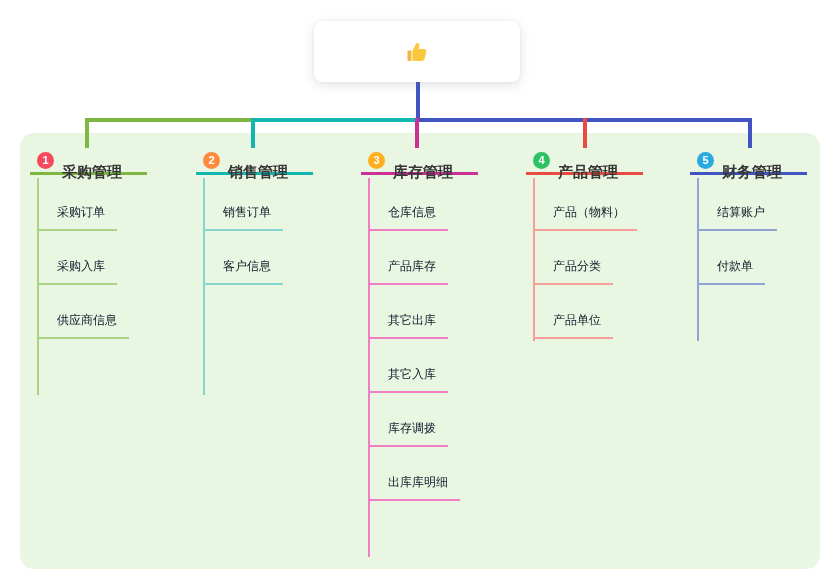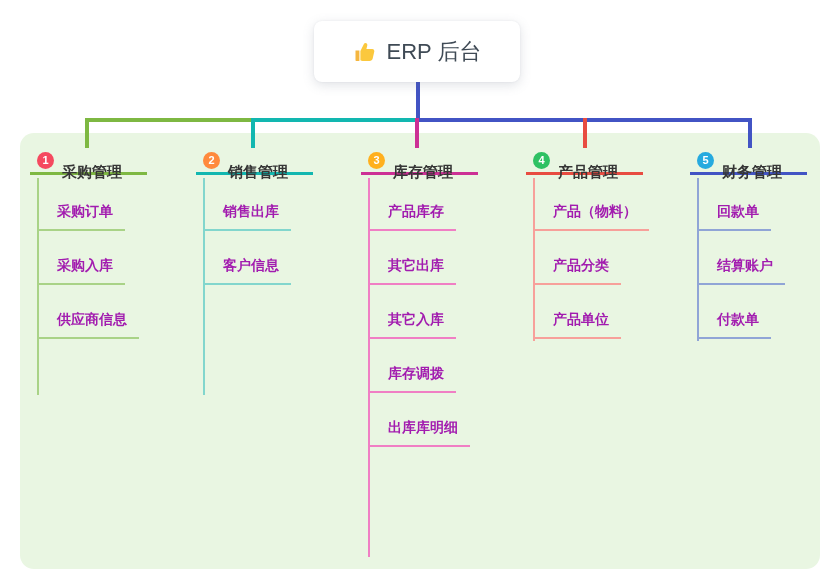--- a/index.html
+++ b/index.html
@@ -25,22 +25,22 @@
   .head { display:flex; align-items:center; gap:8px; padding-left:7px;
           width:117px; height:27px; border-bottom:3px solid var(--accent,#999); cursor:pointer; }
   .badge { width:17px; height:17px; border-radius:50%; background:var(--badge,#999);
            color:#fff; font-size:11px; font-weight:bold; flex:0 0 17px;
            display:flex; align-items:center; justify-content:center; }
   .blabel { font-size:15px; font-weight:600; color:#363636; white-space:nowrap;margin-top:24px; }
 
   .vline { position:absolute; left:7px; top:30px; width:2px; background:var(--light,#ccc); }
   .children { position:absolute; left:7px; top:29px; }
   .child { height:54px; display:flex; align-items:flex-end; cursor:pointer; }
-  .child > span { display:inline-block; white-space:nowrap; font-size:14px; color:#a21caf;
-                  padding:0 12px 8px 20px; border-bottom:2px solid var(--light,#ccc);font-weight:bold; }
+  .child > span { display:inline-block; white-space:nowrap; font-size:12px; color:#0f172a;
+                  padding:0 12px 8px 20px; border-bottom:2px solid var(--light,#ccc); }
 </style>
 </head>
 <body>
 
 <div class="stage">
 
   <div class="panel"></div>
 
   <div class="stem"></div>
   <div class="bus" style="left: 85px; width: 168px; --accent: #7eb842; --light: #a9d387; --badge: #f5495f;"></div>
@@ -52,21 +52,20 @@
   <div class="drop" style="left: 583px; --accent: #e84c41; --light: #f7a09a; --badge: #2ec163;"></div>
   <div class="drop" style="left: 748px; --accent: #4254c4; --light: #90a5d6; --badge: #26aadf;"></div>
 
   <div class="root-card">
     <span>
       <svg width="24" height="24" viewBox="0 0 24 24">
         <path fill="#f5b63f" d="M2.5 10.5h3.9V21H3.5c-.6 0-1-.4-1-1v-9.5z"></path>
         <path fill="#fbc83d" d="M7.4 20.2V11l3.5-6.9c.3-.6.9-1 1.6-1 1.2 0 2.1 1.1 1.8 2.3L13.4 9h5.9c1.3 0 2.3 1.3 2 2.6l-1.6 6.9c-.3 1.5-1.6 2.5-3.1 2.5h-7c-.8 0-1.6-.3-2.2-.8z"></path>
       </svg>
     </span>
-    <span>ERP 后台</span>
   </div>
 
   <div class="branch" style="left: 30px; --accent: #7eb842; --light: #a9d387; --badge: #f5495f;">
     <div class="head">
       <span class="badge">1</span>
       <span class="blabel">采购管理</span>
     </div>
     <div class="vline" style="height:217px;"></div>
     <div class="children">
       <div class="child">
@@ -82,35 +81,38 @@
   </div>
 
   <div class="branch" style="left: 196px; --accent: #12b7b0; --light: #82d6cd; --badge: #ff8a3d;">
     <div class="head">
       <span class="badge">2</span>
       <span class="blabel">销售管理</span>
     </div>
     <div class="vline" style="height:217px;"></div>
     <div class="children">
       <div class="child">
-          <span>销售出库</span>
+          <span>销售订单</span>
         </div>
       <div class="child">
           <span>客户信息</span>
         </div>
     </div>
   </div>
 
   <div class="branch" style="left: 361px; --accent: #cc3095; --light: #f07fc4; --badge: #ffb01e;">
     <div class="head">
       <span class="badge">3</span>
       <span class="blabel">库存管理</span>
     </div>
     <div class="vline" style="height:379px;"></div>
     <div class="children">
+      <div class="child">
+          <span>仓库信息</span>
+        </div>
       <div class="child">
           <span>产品库存</span>
         </div>
       <div class="child">
           <span>其它出库</span>
         </div>
       <div class="child">
           <span>其它入库</span>
         </div>
       <div class="child">
@@ -142,23 +144,20 @@
   </div>
 
   <div class="branch" style="left: 690px; --accent: #4254c4; --light: #90a5d6; --badge: #26aadf;">
     <div class="head">
       <span class="badge">5</span>
       <span class="blabel">财务管理</span>
     </div>
     <div class="vline" style="height:163px;"></div>
     <div class="children">
       <div class="child">
-          <span>回款单</span>
-        </div>
-      <div class="child">
           <span>结算账户</span>
         </div>
       <div class="child">
           <span>付款单</span>
         </div>
     </div>
   </div>
 
 </div>
 

